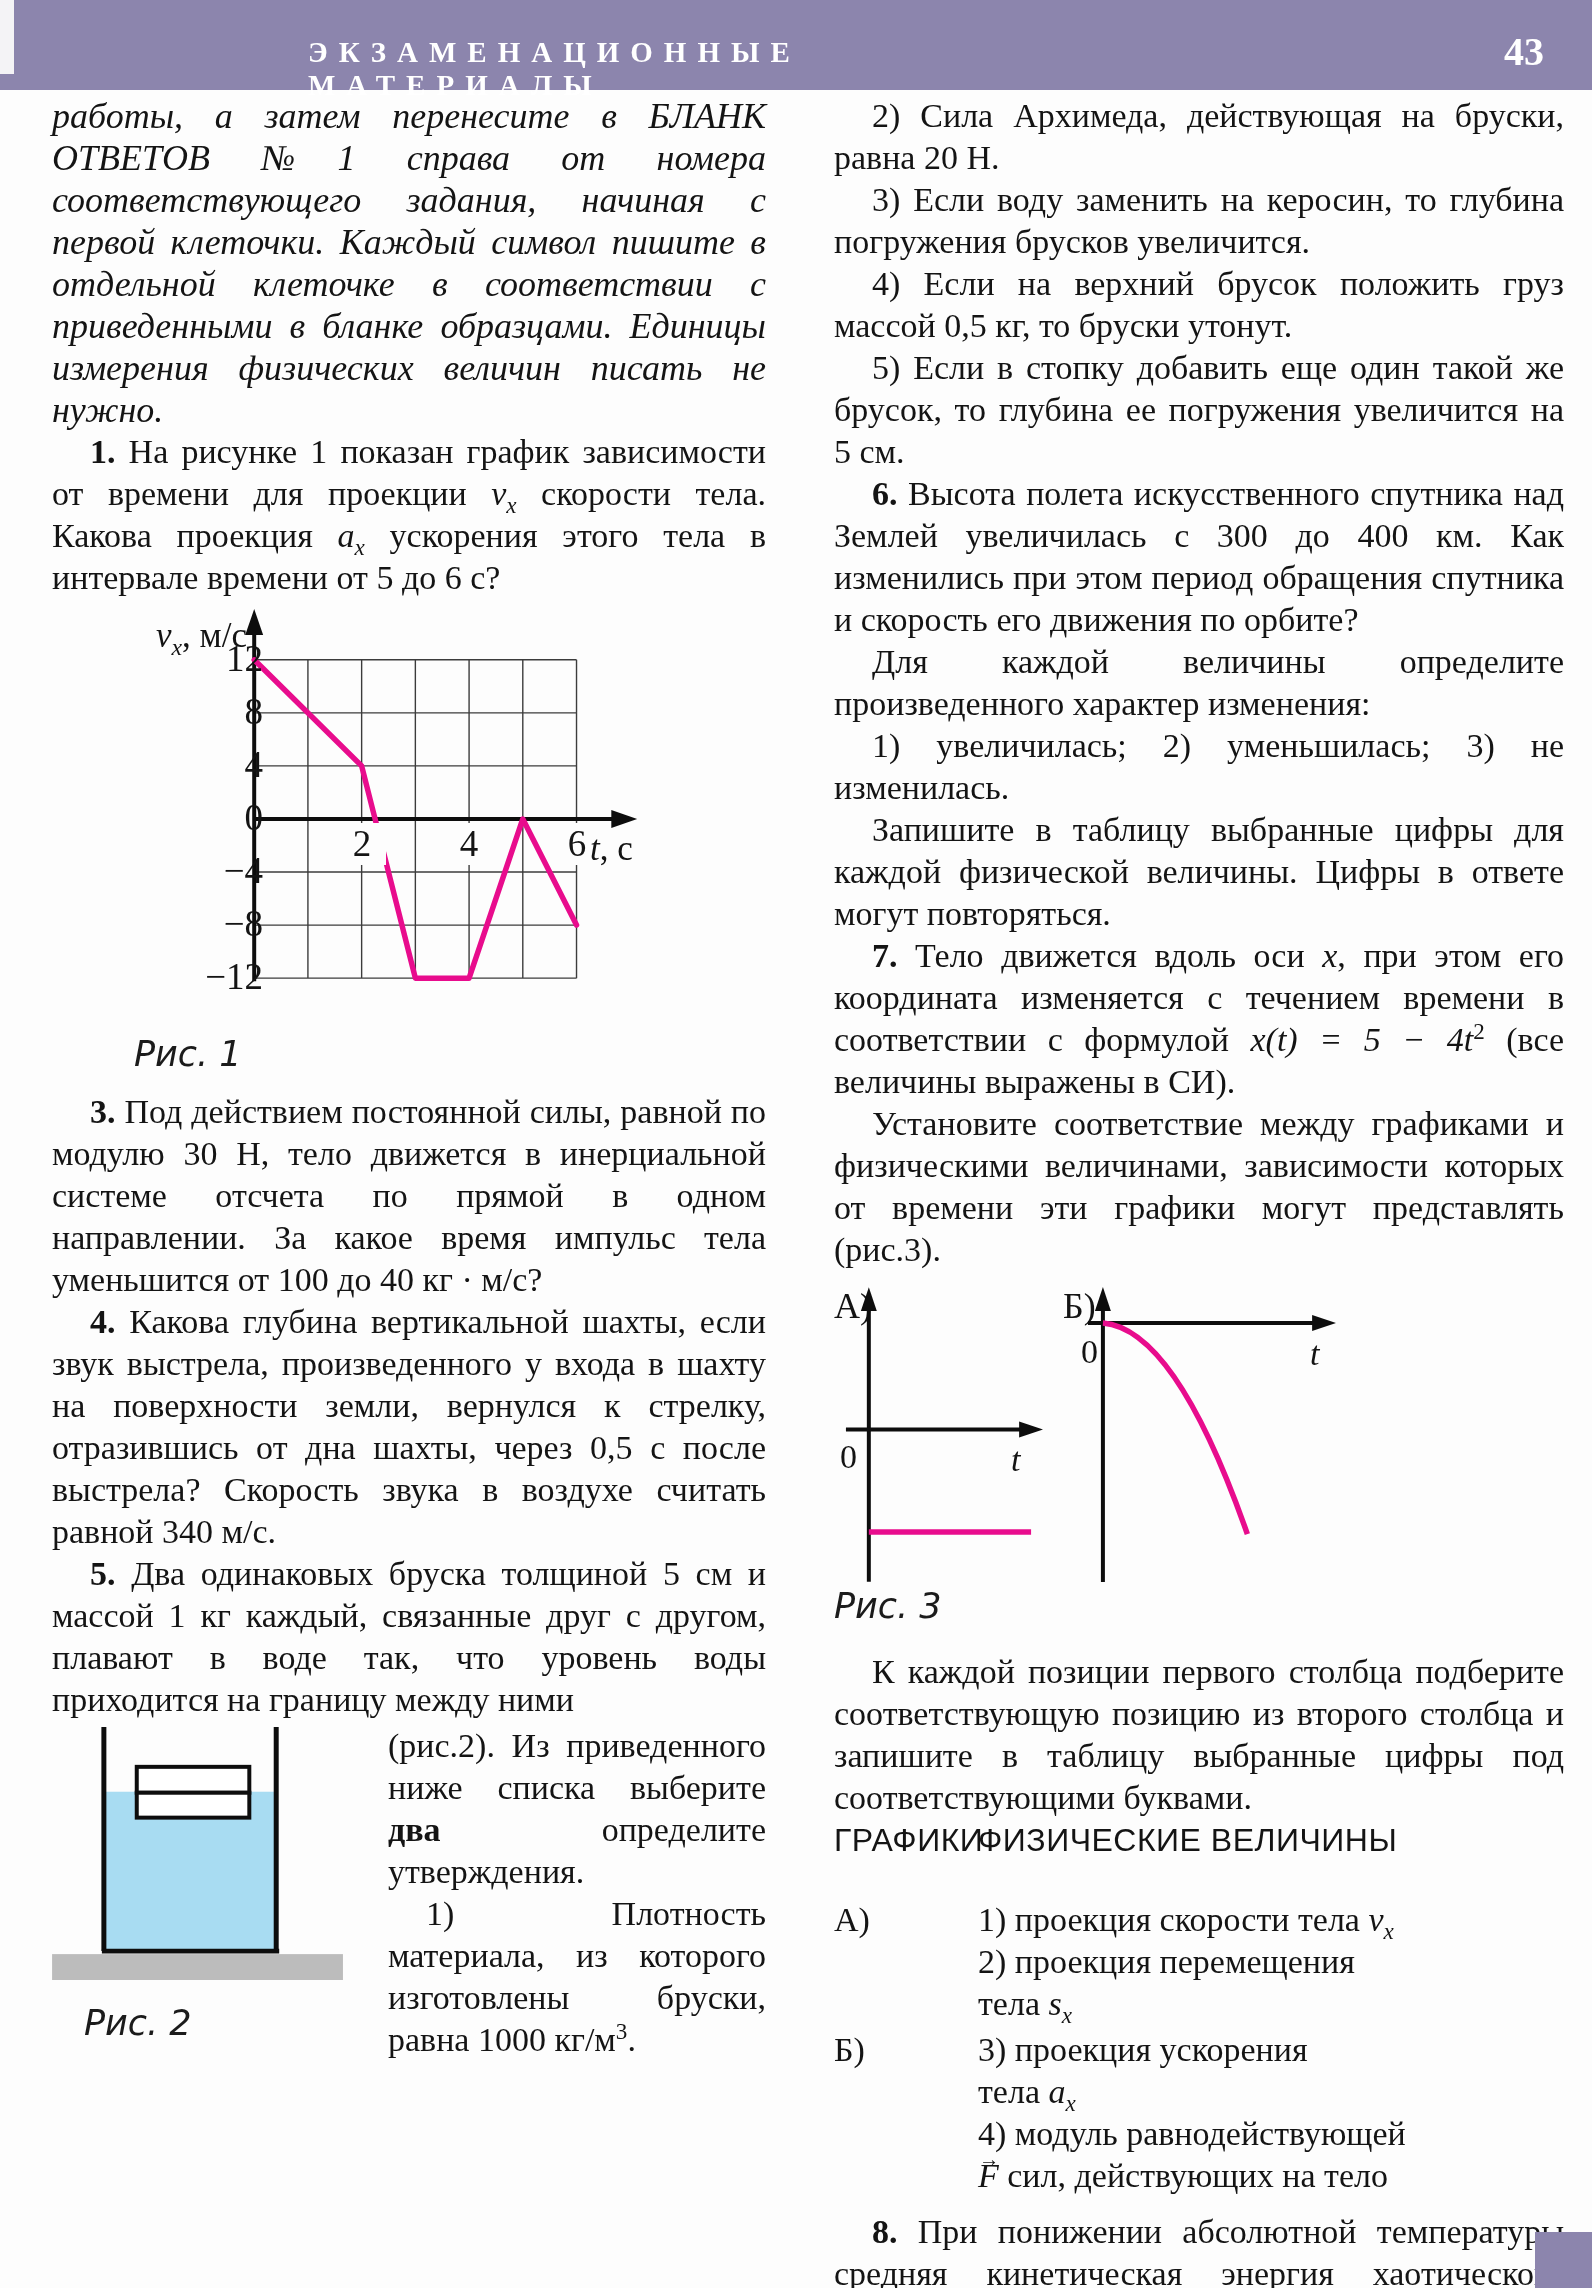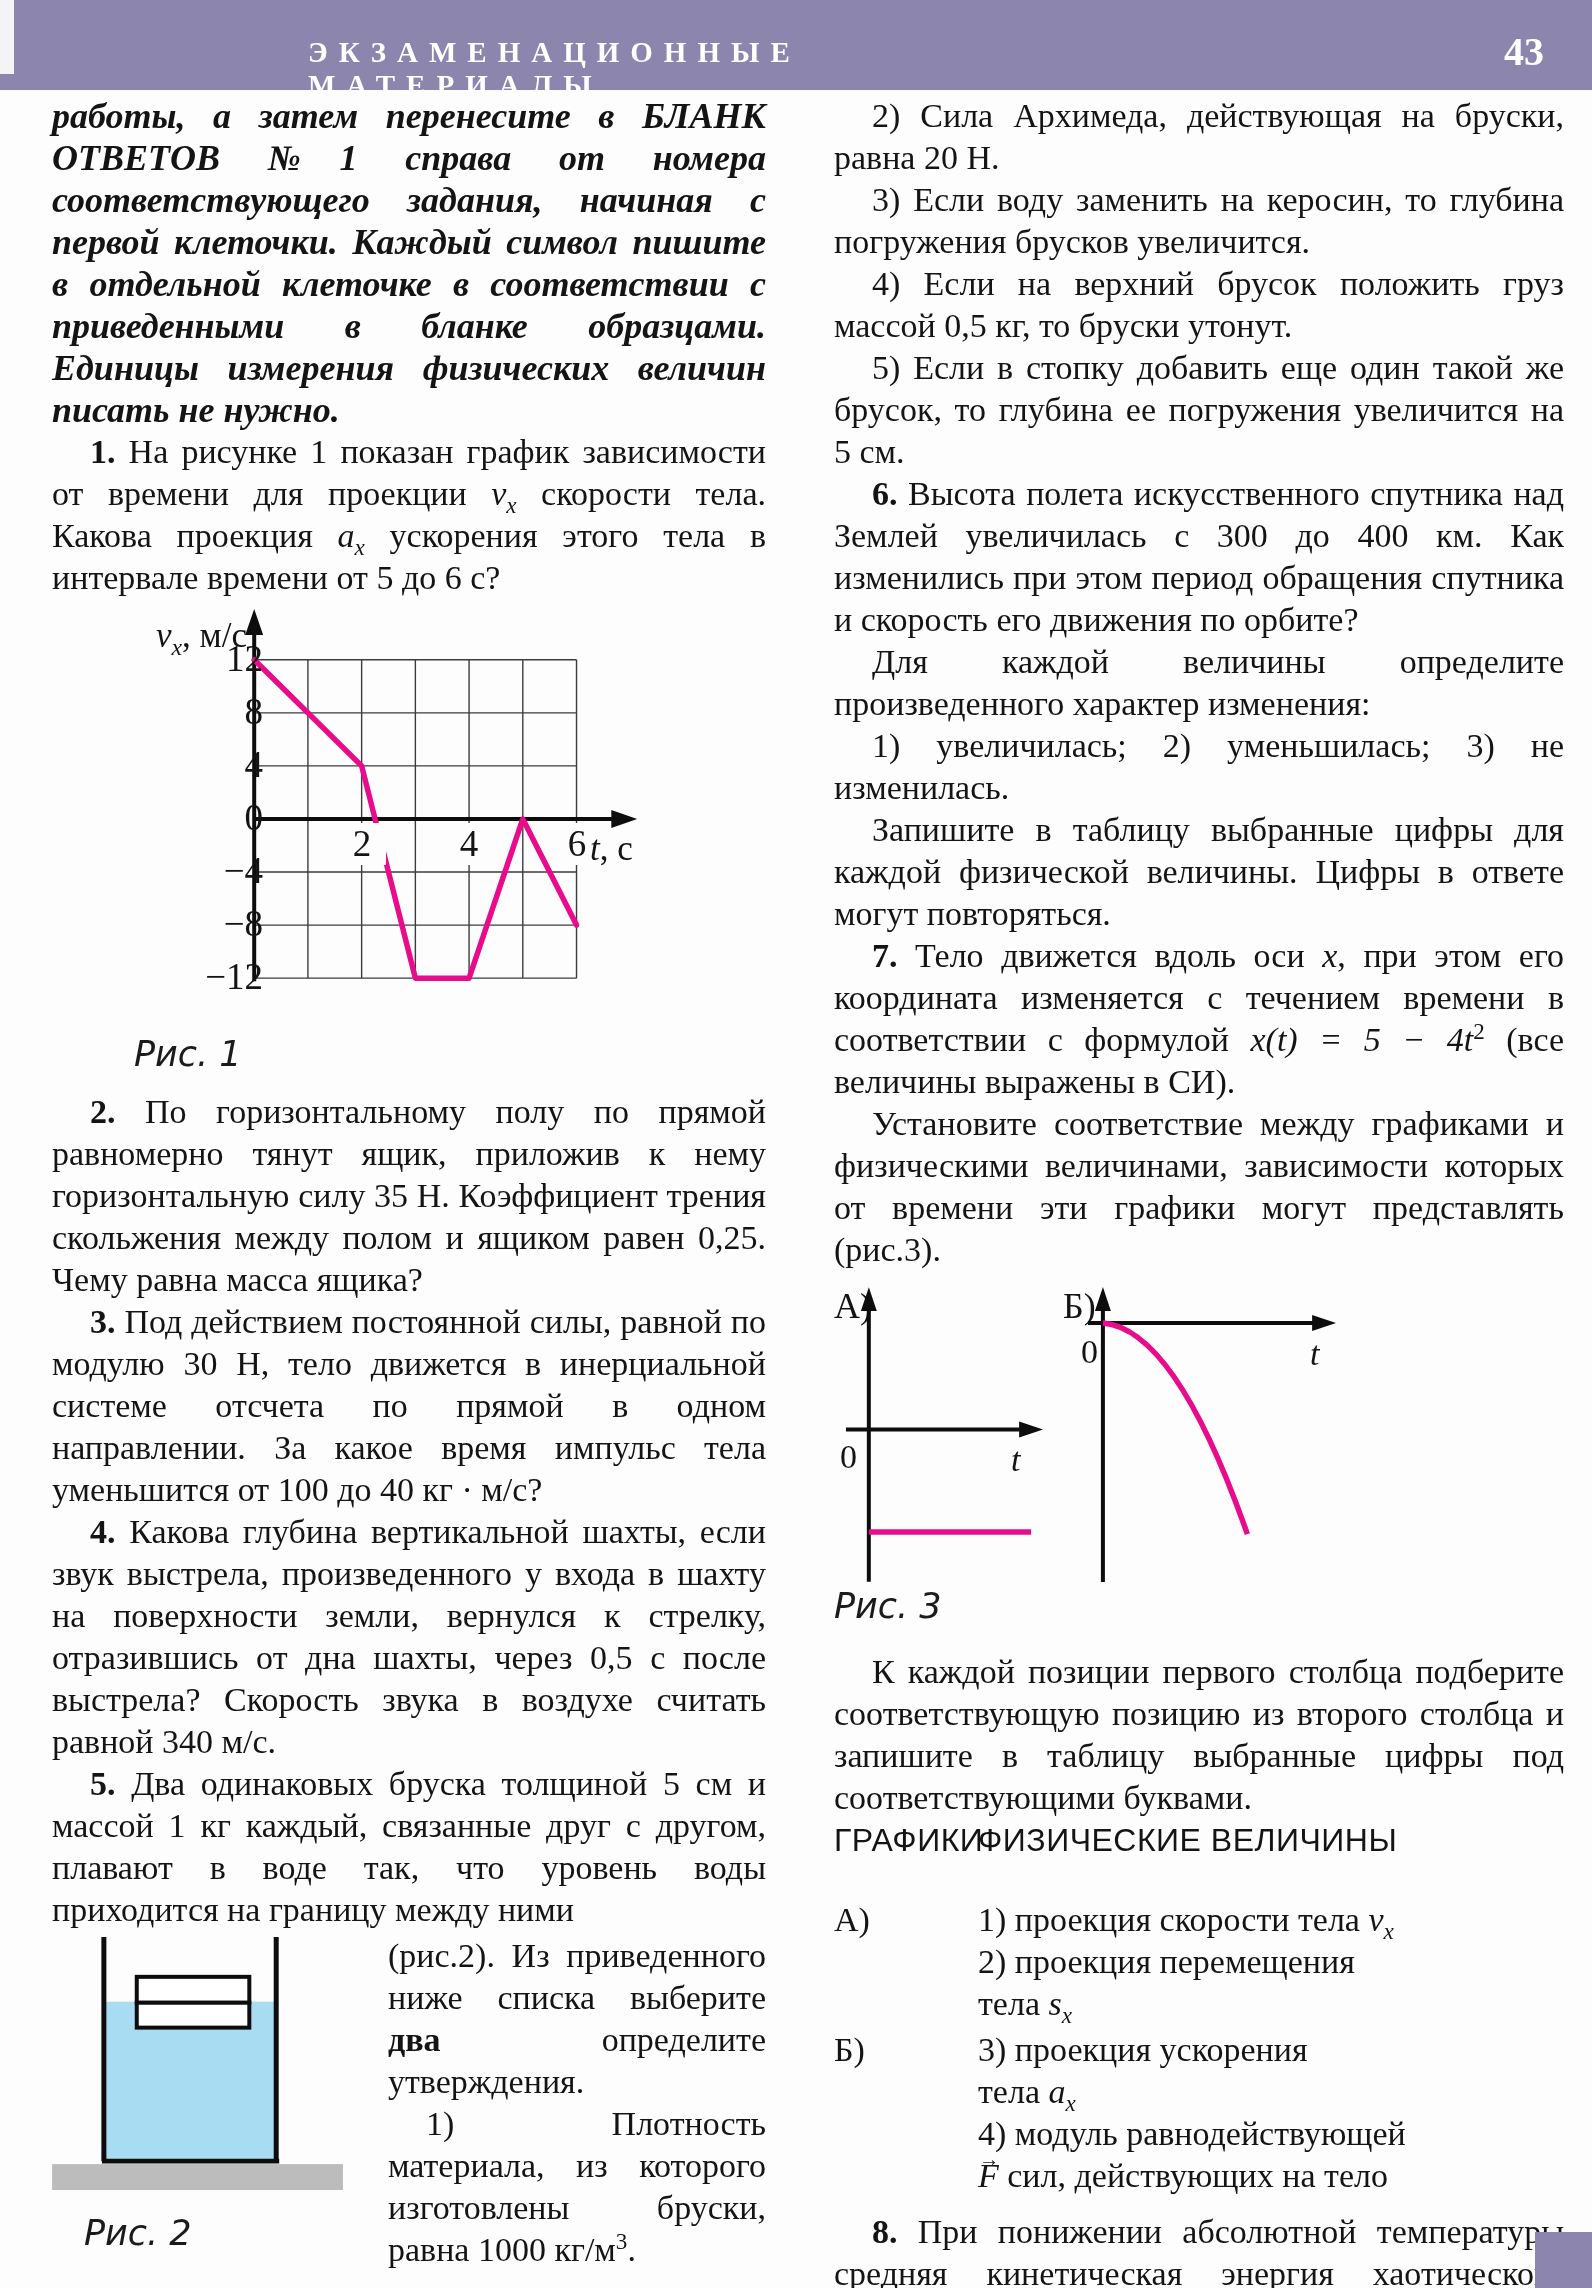--- a/index.html
+++ b/index.html
@@ -14,21 +14,21 @@
   .hdr-title{position:absolute;left:308px;top:36px;width:577px;text-align:left;color:#fff;
              font-weight:bold;font-size:29px;letter-spacing:11px;word-spacing:26px;}
   .hdr-num{position:absolute;right:48px;top:28px;color:#fff;font-weight:bold;font-size:40px;}
   
   .col{position:absolute;top:95px;text-align:justify;font-size:34px;line-height:42px;}
   .col-left{left:52px;width:714px;}
   .col-right{left:834px;width:730px;}
   p{margin:0;}
   .task{text-indent:38px;}
   .tno{font-weight:bold;}
-  .intro{font-weight:bold;font-style:italic;font-size:36px;line-height:42px;}
+  .intro{font-weight:normal;font-style:italic;font-size:36px;line-height:42px;}
   .mi{font-style:italic;}
   sub{font-size:68%;font-style:italic;line-height:0;}
   sup{font-size:68%;line-height:0;}
   b{font-weight:bold;}
   .vec{position:relative;font-style:italic;display:inline-block;}
   .vec::before{content:"\2192";position:absolute;left:1px;top:-17px;font-size:60%;font-style:normal;}
   .fig-caption{font-family:"DejaVu Sans",sans-serif;font-style:italic;font-size:35px;color:#1b1b1b;}
   
   .fig1{position:relative;width:577px;height:480px;margin:6px 0 6px 48px;}
   .fig1 svg{position:absolute;left:0;top:0;}
@@ -91,21 +91,20 @@
       <div id="fig1-xlabels">
           <span class="xtick" style="left: 238px;">2</span>
           <span class="xtick" style="left: 345px;">4</span>
           <span class="xtick" style="left: 453px;">6</span>
         </div>
       <div class="fig1-ylab"><span class="mi">v</span><sub>x</sub><span>, м/с</span></div>
       <div class="fig1-xlab"><span class="mi">t</span><span>, c</span></div>
       <div class="fig-caption fig1-cap">Рис. 1</div>
     </div>
 
-    <p class="task"><b class="tno">2.</b><span> По горизонтальному полу по прямой равномерно тянут ящик, приложив к нему горизонтальную силу 35 Н. Коэффициент трения скольжения между полом и ящиком равен 0,25. Чему равна масса ящика?</span></p>
     <p class="task"><b class="tno">3.</b><span> Под действием постоянной силы, равной по модулю 30 Н, тело движется в инерциальной системе отсчета по прямой в одном направлении. За какое время импульс тела уменьшится от 100 до 40 кг · м/с?</span></p>
     <p class="task"><b class="tno">4.</b><span> Какова глубина вертикальной шахты, если звук выстрела, произведенного у входа в шахту на поверхности земли, вернулся к стрелку, отразившись от дна шахты, через 0,5 с после выстрела? Скорость звука в воздухе считать равной 340 м/с.</span></p>
     <p class="task"><b class="tno">5.</b><span> Два одинаковых бруска толщиной 5 см и массой 1 кг каждый, связанные друг с другом, плавают в воде так, что уровень воды приходится на границу между ними</span></p>
 
     <div class="fig2-row">
       <div class="fig2-col">
         <svg width="299" height="257" viewBox="0 0 300 258">
           <rect x="54" y="67" width="169" height="160" fill="#a8dcf2"></rect>
           <path d="M52 2 V227" stroke="#0d0d0d" stroke-width="5"></path>
           <path d="M225 2 V227" stroke="#0d0d0d" stroke-width="5"></path>

